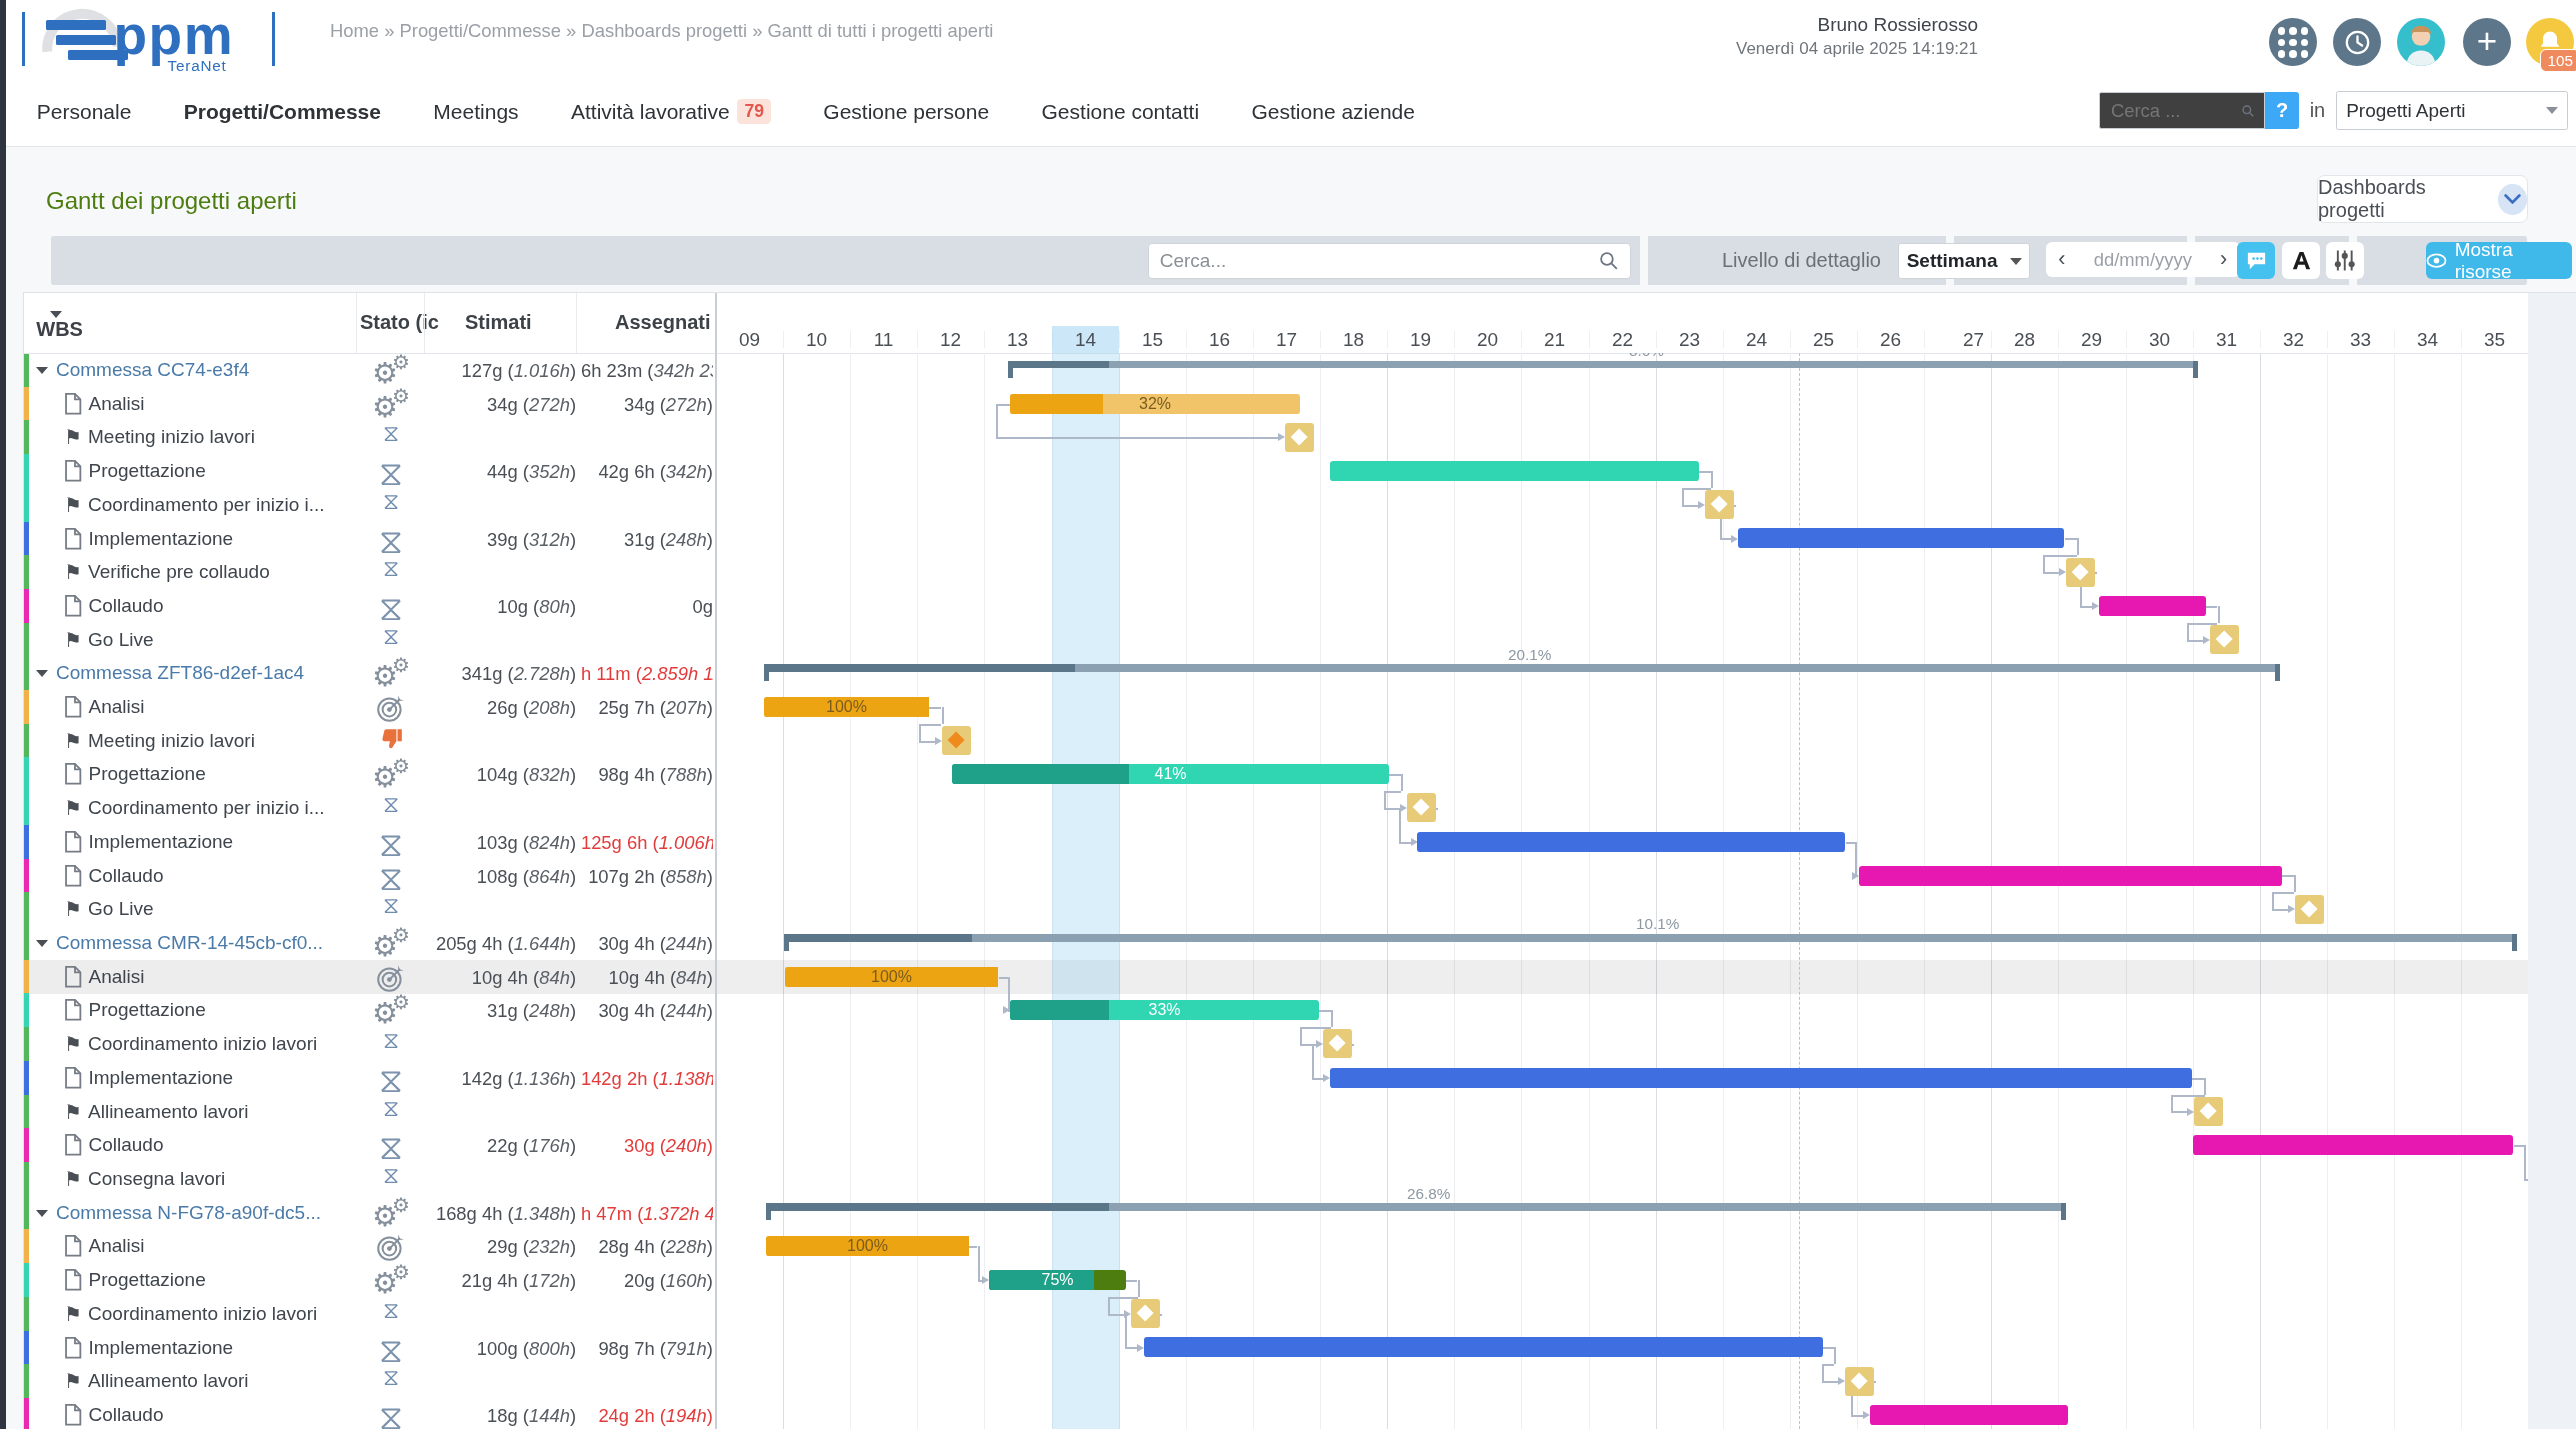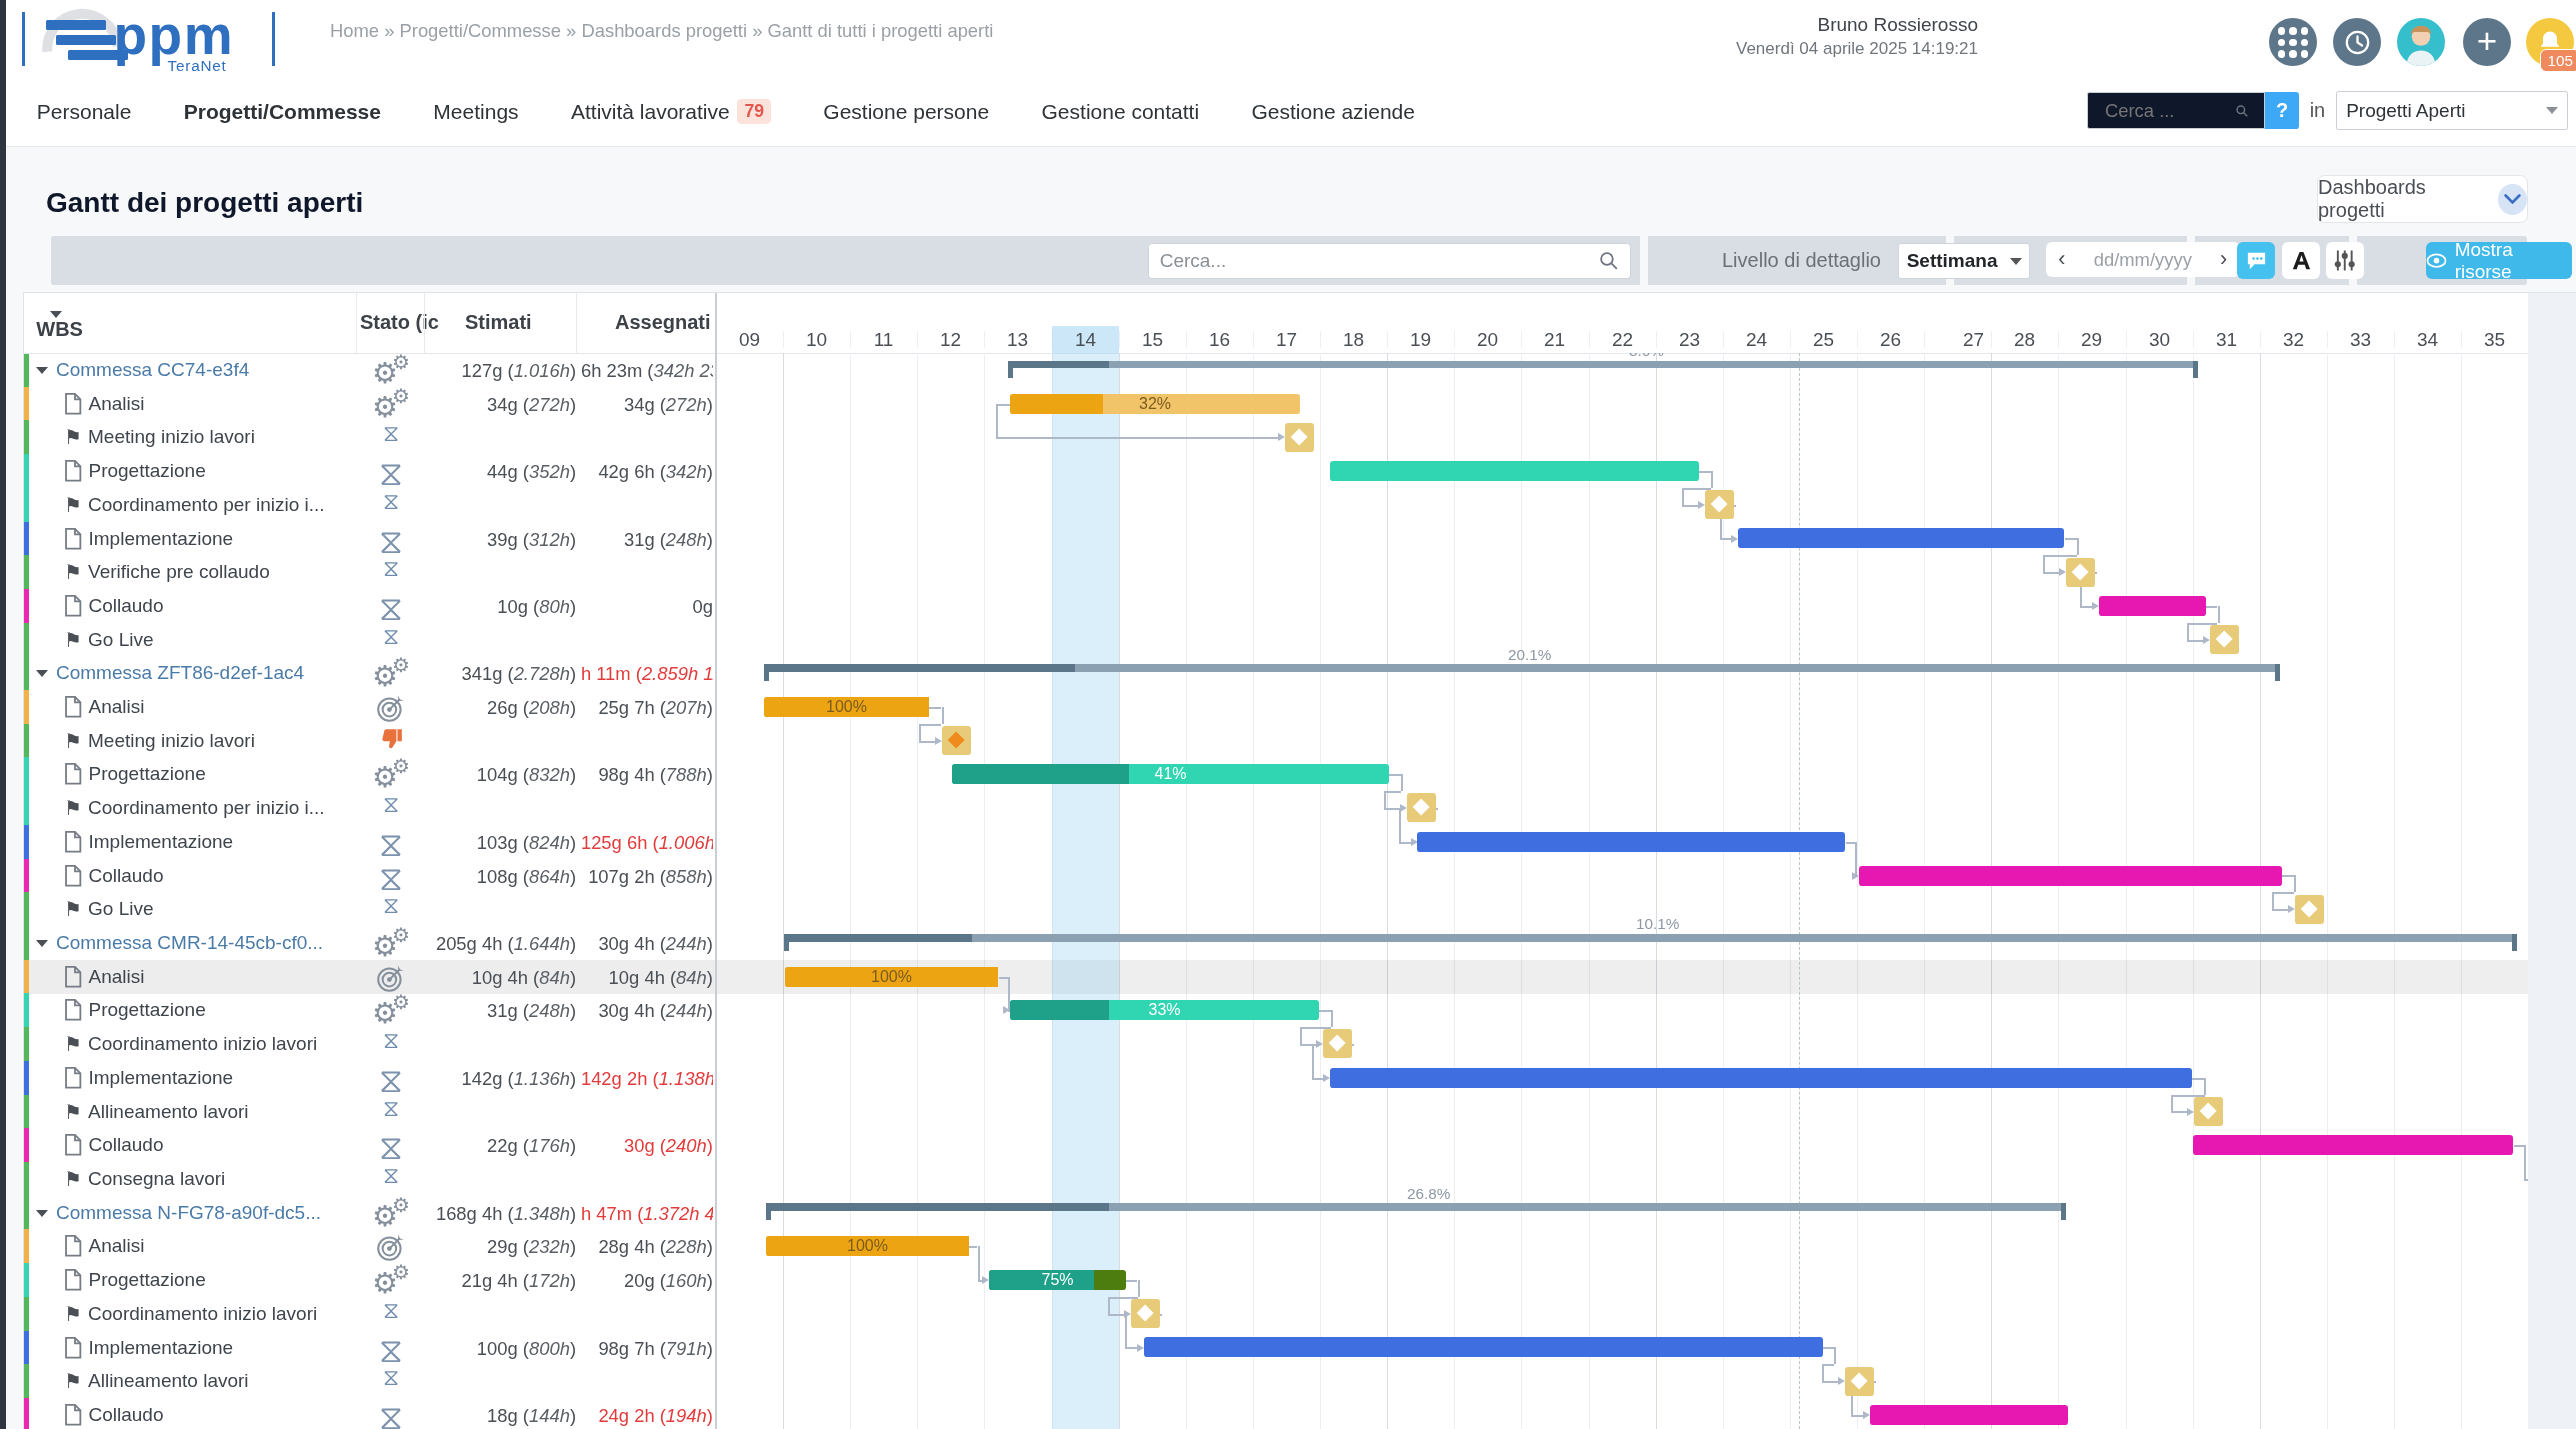--- a/index.html
+++ b/index.html
@@ -22,28 +22,28 @@
   .circ.yellow{background:#f5c93f;}
   .plus{color:#fff;font-size:35px;font-weight:300;line-height:0;margin-top:-3.1px;}
   .badge105{position:absolute;right:-6.1px;bottom:-6.1px;background:#ee8a5e;color:#fff;font-size:15.3px;border-radius:6.1px;padding:1.5px 6.1px;border:1.5px solid #fff;}
   
   .nav{left:0;top:77px;width:2576px;height:69px;background:#fff;border-bottom:0.8px solid #e4e6e9;display:flex;align-items:center;}
   .nav-items{display:flex;align-items:center;margin-left:18.4px;}
   .nav-it{font-size:21px;color:#2e3338;padding:0 34px 0 0;margin-left:18.4px;white-space:nowrap;cursor:pointer;display:flex;align-items:center;}
   .nav-it.active{font-weight:bold;}
   .nbadge{background:#fbe3dc;color:#e2574c;font-size:17.6px;font-weight:bold;border-radius:4.6px;padding:2.3px 7px;margin-left:7.7px;}
   .nav-right{position:absolute;right:7.7px;top:91px;display:flex;align-items:center;}
-  .nsearch{width:146px;height:35px;border:0.8px solid #c9ced4;background:#0f172a;border-radius:2.3px 0 0 2.3px;display:flex;align-items:center;padding:0 15px;gap:28px;}
+  .nsearch{width:146px;height:35px;border:0.8px solid #c9ced4;background:#404040;border-radius:2.3px 0 0 2.3px;display:flex;align-items:center;padding:0 9px;gap:28px;}
   .nsearch input{border:none;outline:none;width:100px;font-size:18.4px;color:#8a9096;font-family:"Liberation Sans",sans-serif;background:transparent;}
   .qbtn{width:34px;height:37px;background:#3da8f5;color:#fff;font-size:20px;font-weight:bold;border-radius:0 3.1px 3.1px 0;display:flex;align-items:center;justify-content:center;cursor:pointer;}
   .inlbl{font-size:20px;color:#555;margin:0 10.7px;}
   .nselect{width:212px;height:37px;border:0.8px solid #c9ced4;background:#fff;border-radius:2.3px;font-size:19px;color:#2e3338;display:flex;align-items:center;justify-content:space-between;padding:0 9.2px;cursor:pointer;}
   .caret-dn{width:0;height:0;border-left:6.1px solid transparent;border-right:6.1px solid transparent;border-top:7.7px solid #8a9096;}
   
-  .ptitle{left:46px;top:187px;font-size:28px;color:#0f172a;font-weight:700;}
+  .ptitle{left:46px;top:187px;font-size:24px;color:#4d7c0f;font-weight:400;}
   .dashbtn{right:48px;top:175px;width:209px;height:46px;background:#fff;border:0.8px solid #e2e5e9;border-radius:7.7px;display:flex;align-items:center;justify-content:center;font-size:20px;color:#4a4f55;cursor:pointer;}
   .dchev{width:31px;height:31px;border-radius:50%;background:#d6e4f6;margin-left:9.2px;display:flex;align-items:center;justify-content:center;}
   
   .tstrip{left:51px;top:236px;width:2476px;height:49px;background:#d9dee4;border-radius:3.1px;}
   .tgap{position:absolute;top:0;width:7.7px;height:49px;background:#f7f8fa;}
   .tsearch{position:absolute;left:1097px;top:7px;width:460px;height:34px;background:#fff;border:0.8px solid #cfd4da;border-radius:4.6px;display:flex;align-items:center;justify-content:space-between;padding:0 10.7px;}
   .tsearch span{font-size:19px;color:#8a9096;}
   .tlabel{position:absolute;left:1671px;top:13px;font-size:20px;color:#6b7076;}
   .tsel{position:absolute;left:1847px;top:7px;width:115px;height:34px;background:#fff;border:0.8px solid #cfd4da;border-radius:3.1px;display:flex;align-items:center;justify-content:space-between;padding:0 7.7px;font-size:19px;font-weight:bold;color:#22262a;cursor:pointer;}
   .datebox{position:absolute;left:1995px;top:6.1px;width:169px;height:35px;background:#fff;border-radius:6.1px;display:flex;align-items:center;justify-content:space-between;padding:0 12.3px;cursor:pointer;}

